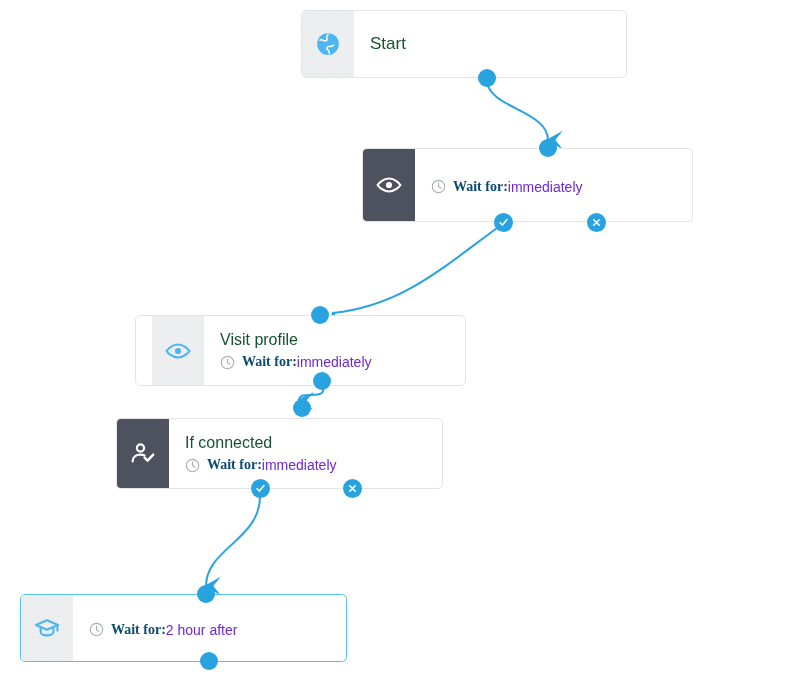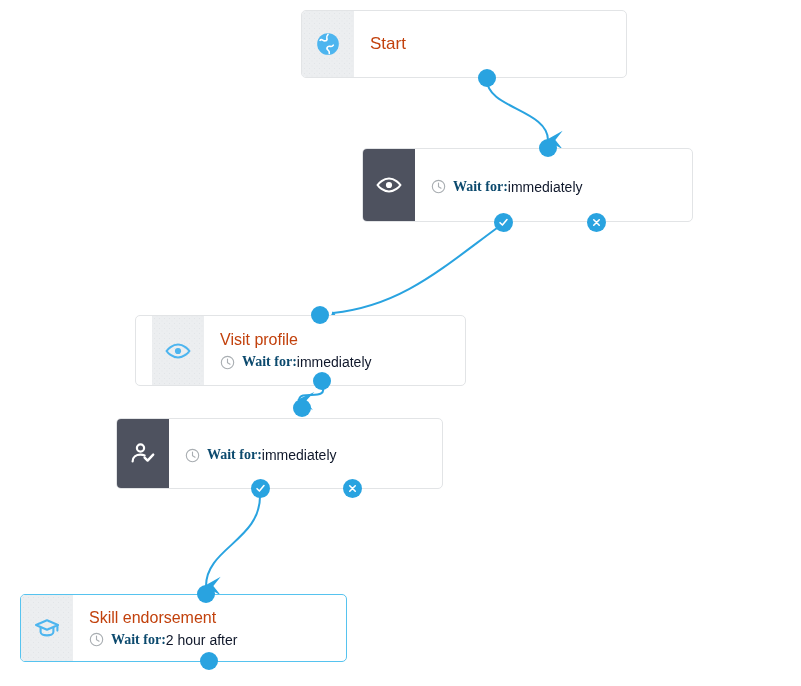--- a/index.html
+++ b/index.html
@@ -65,21 +65,21 @@
     background-image: none;
   }
   .node-body {
     flex: 1 1 auto;
     display: flex;
     flex-direction: column;
     justify-content: center;
     padding: 0 0 0 16px;
   }
   .node-title {
-    color: #c2410c;
+    color: #14532d;
     font-size: 16px;
     line-height: 20px;
     white-space: nowrap;
   }
   .node-wait {
     display: flex;
     align-items: center;
     margin-top: 3px;
     font-size: 14px;
     line-height: 18px;
@@ -89,21 +89,21 @@
     flex: 0 0 auto;
     margin-right: 7px;
     display: block;
   }
   .wait-label {
     color: #0c4a6e;
     font-weight: bold;
     font-family: Liberation Serif, serif;
   }
   .wait-value {
-    color: #0f172a;
+    color: #6d28d9;
   }
   
   .node.title-only .node-body {
     justify-content: center;
   }
   .node.title-only .node-title {
     font-size: 17px;
   }
   
   .port {
@@ -202,40 +202,40 @@
       </div>
       <div class="node" style="left: 116px; top: 418px; width: 327px; height: 71px;">
         <div class="node-icon dark">
           <svg width="28" height="28" viewBox="0 0 28 28">
             <circle cx="11.5" cy="8" r="3.6" fill="none" stroke="#ffffff" stroke-width="2.2"></circle>
             <path d="M3.6 21.4c0-4.2 3.5-6.8 7.9-6.8 1.5 0 2.9.3 4.1.9" fill="none" stroke="#ffffff" stroke-width="2.2" stroke-linecap="round"></path>
             <path d="M15.6 17.6l3 3 5.6-6" fill="none" stroke="#ffffff" stroke-width="2.4" stroke-linecap="round" stroke-linejoin="round"></path>
           </svg>
         </div>
         <div class="node-body">
+          <div class="node-title">If connected</div>
           <div class="node-wait">
             <svg class="clock-icon" width="15" height="15" viewBox="0 0 16 16">
               <circle cx="8" cy="8" r="6.6" fill="none" stroke="#a9aeb2" stroke-width="1.2"></circle>
               <path d="M8 4.3V8.2l2.7 1.7" fill="none" stroke="#a9aeb2" stroke-width="1.2" stroke-linecap="round"></path>
             </svg>
             <span class="wait-label">Wait for:</span>
             <span class="wait-value">immediately</span>
           </div>
         </div>
       </div>
       <div class="node selected" style="left: 20px; top: 594px; width: 327px; height: 68px;">
         <div class="node-icon">
           <svg width="28" height="28" viewBox="0 0 28 28">
             <path d="M14 6.2L25 11l-11 4.8L3 11 14 6.2z" fill="none" stroke="#4db5ef" stroke-width="2.1" stroke-linejoin="round"></path>
             <path d="M7.6 13v5.1c0 1.9 2.9 3.3 6.4 3.3s6.4-1.4 6.4-3.3V13" fill="none" stroke="#4db5ef" stroke-width="2.1" stroke-linejoin="round"></path>
             <path d="M24.4 11.2v5.4" fill="none" stroke="#4db5ef" stroke-width="2.1" stroke-linecap="round"></path>
           </svg>
         </div>
         <div class="node-body">
-          <div class="node-title">Skill endorsement</div>
           <div class="node-wait">
             <svg class="clock-icon" width="15" height="15" viewBox="0 0 16 16">
               <circle cx="8" cy="8" r="6.6" fill="none" stroke="#a9aeb2" stroke-width="1.2"></circle>
               <path d="M8 4.3V8.2l2.7 1.7" fill="none" stroke="#a9aeb2" stroke-width="1.2" stroke-linecap="round"></path>
             </svg>
             <span class="wait-label">Wait for:</span>
             <span class="wait-value">2 hour after</span>
           </div>
         </div>
       </div>

